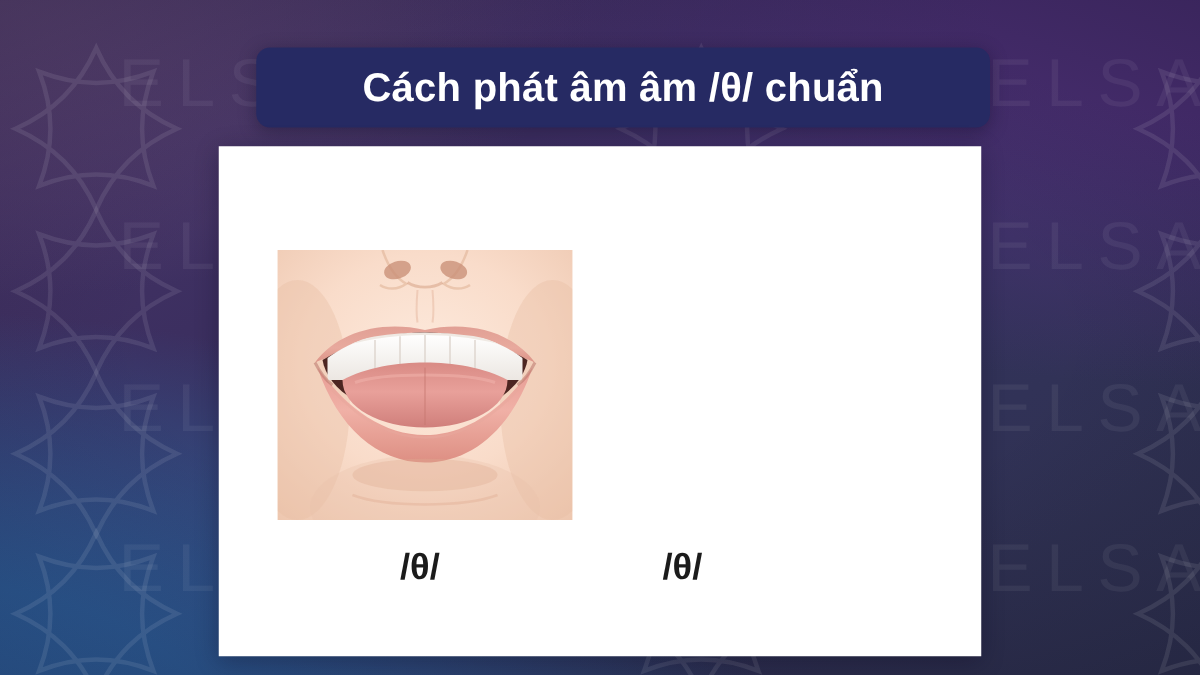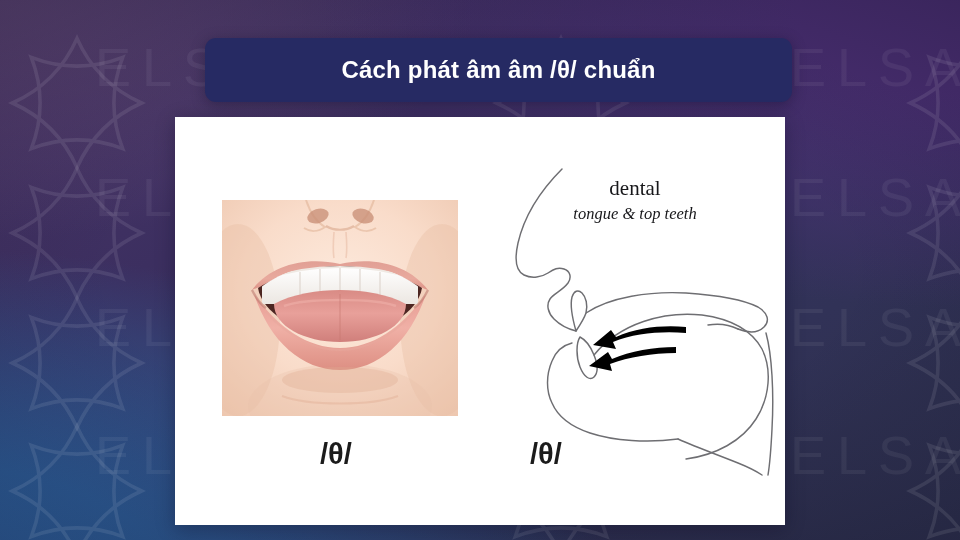--- a/index.html
+++ b/index.html
@@ -65,21 +65,21 @@
     background: #262a63;
     border-radius: 11px;
     display: flex;
     align-items: center;
     justify-content: center;
     box-shadow: 0 3px 14px rgba(12,8,32,0.34);
   }
   #title-text {
     color: #ffffff;
     font-family: "Liberation Sans", sans-serif;
-    font-size: 24px;
+    font-size: 32px;
     font-weight: 700;
     letter-spacing: 0.2px;
     line-height: 1;
     white-space: nowrap;
   }
 
   
   #card {
     position: absolute;
     left: 175px;
@@ -365,95 +365,17 @@
           <path d="M30,90 C34,98 38,104 44,108" fill="none" stroke="#b9776c" stroke-width="2.4" opacity="0.55"></path>
           <path d="M206,90 C202,98 198,104 192,108" fill="none" stroke="#b9776c" stroke-width="2.4" opacity="0.55"></path>
           <ellipse cx="118" cy="180" rx="58" ry="13" fill="#e0ab92" opacity="0.35"></ellipse>
           <path d="M60,196 C86,206 150,206 176,196" fill="none" stroke="#dca78d" stroke-width="2" opacity="0.35"></path>
         </svg>
       </div>
     </div>
 
     <span class="phoneme" id="phoneme-left">/θ/</span>
 
-    <div id="diagram-panel">
-      <svg viewBox="0 0 300 330" aria-hidden="true">
-
-        <text class="dg-label-main" x="155" y="48" id="dg-heading" text-anchor="middle">dental</text>
-        <text class="dg-label-sub" x="155" y="72" id="dg-subheading" text-anchor="middle">tongue &amp; top teeth</text>
-
-        <path class="dg-outline" d="M82,22
-                 C60,44 44,70 38,96
-                 C34,114 36,124 44,128
-                 C52,132 62,130 68,126
-                 C74,122 78,120 84,122
-                 C90,124 92,130 88,136
-                 C82,144 74,146 70,152
-                 C66,158 68,166 74,172
-                 C80,178 88,182 96,184"></path>
-
-        <path class="dg-outline" d="M96,184
-                 C100,178 104,172 106,166
-                 C108,158 106,150 102,146
-                 C98,142 94,144 92,150
-                 C90,158 92,170 96,184 Z"></path>
-
-        <path class="dg-outline" d="M106,166
-                 C130,150 170,144 206,146
-                 C236,148 262,152 278,160
-                 C288,166 290,174 284,180
-                 C278,186 268,186 258,182"></path>
-
-        <path class="dg-outline" d="M258,182
-                 C250,178 240,176 228,178"></path>
-
-        <path class="dg-outline" d="M92,196
-                 C84,198 76,204 72,214
-                 C66,228 66,244 72,256
-                 C78,270 92,280 110,286
-                 C134,294 168,296 198,292"></path>
-
-        <path class="dg-outline" d="M100,190
-                 C104,192 110,198 114,208
-                 C118,218 118,226 114,230
-                 C110,234 104,230 100,220
-                 C96,210 96,196 100,190 Z"></path>
-
-        <path class="dg-outline" d="M114,208
-                 C140,176 184,164 222,168
-                 C252,172 272,184 282,202
-                 C292,222 290,250 276,272
-                 C262,294 236,308 206,312"></path>
-
-        <path class="dg-outline" d="M286,186
-                 C292,208 294,246 292,282
-                 C291,302 290,316 288,328"></path>
-
-        <path class="dg-outline" d="M198,292
-                 C216,300 238,308 258,316
-                 C268,320 276,324 282,328"></path>
-
-        <g class="dg-arrow">
-          <path d="M206,180
-                   C184,178 158,180 136,190
-                   L131,183
-                   L113,198
-                   L136,202
-                   L133,195
-                   C155,186 182,184 206,186 Z"></path>
-        </g>
-        <g class="dg-arrow">
-          <path d="M196,200
-                   C174,200 150,204 132,212
-                   L128,205
-                   L109,219
-                   L132,224
-                   L130,217
-                   C149,210 172,206 196,206 Z"></path>
-        </g>
-
-      </svg>
-    </div>
 
     <span class="phoneme" id="phoneme-right">/θ/</span>
 
   </div>
 </div>
 
 </body></html>

